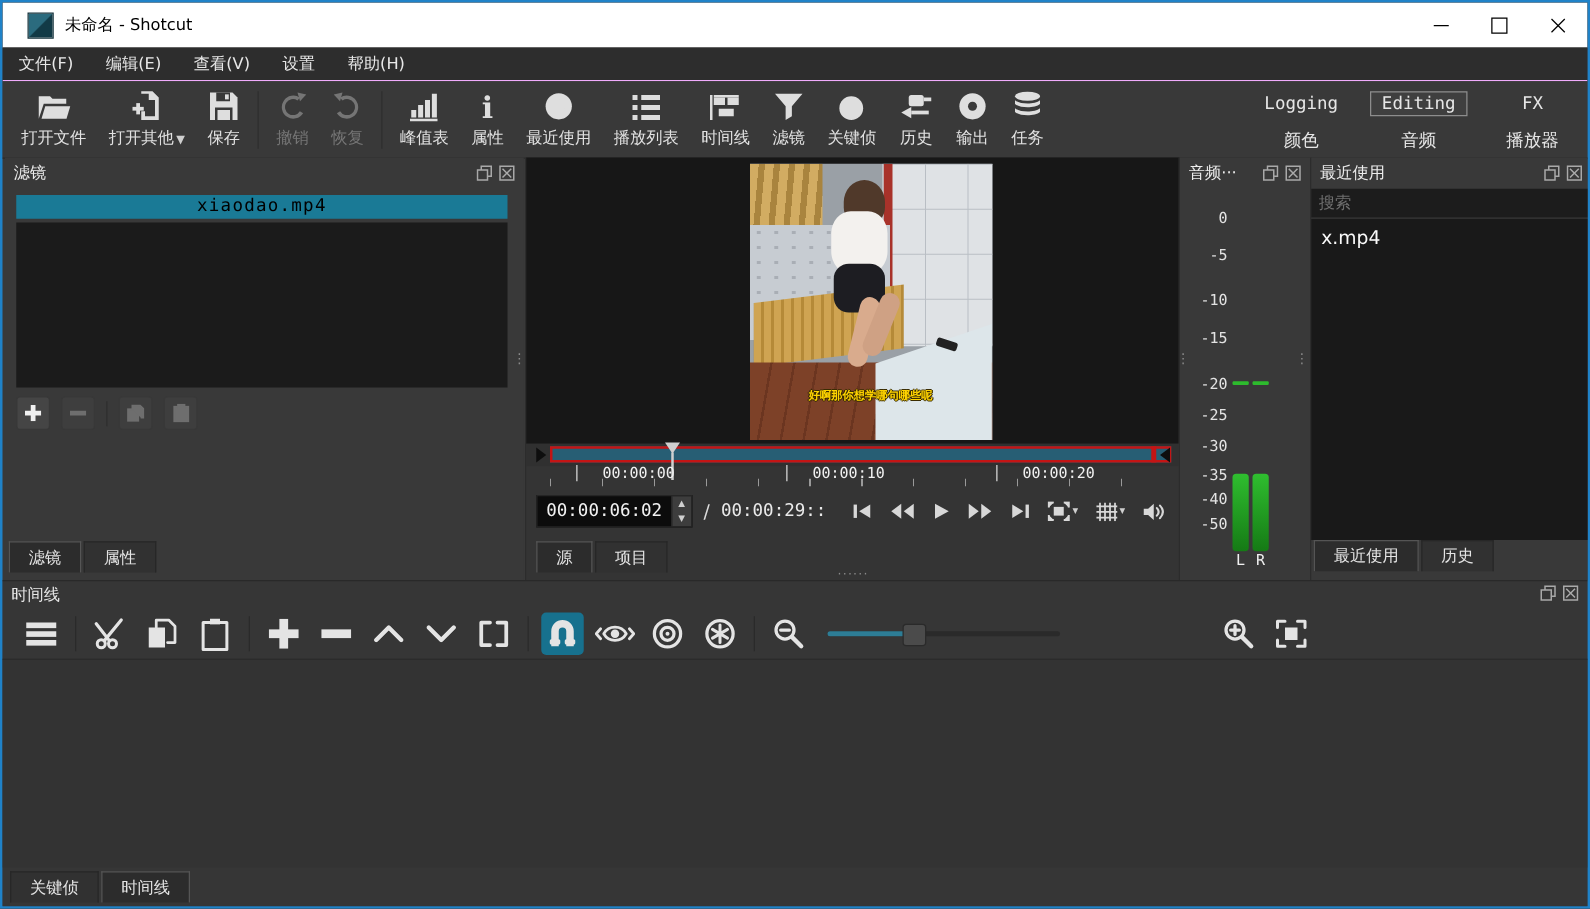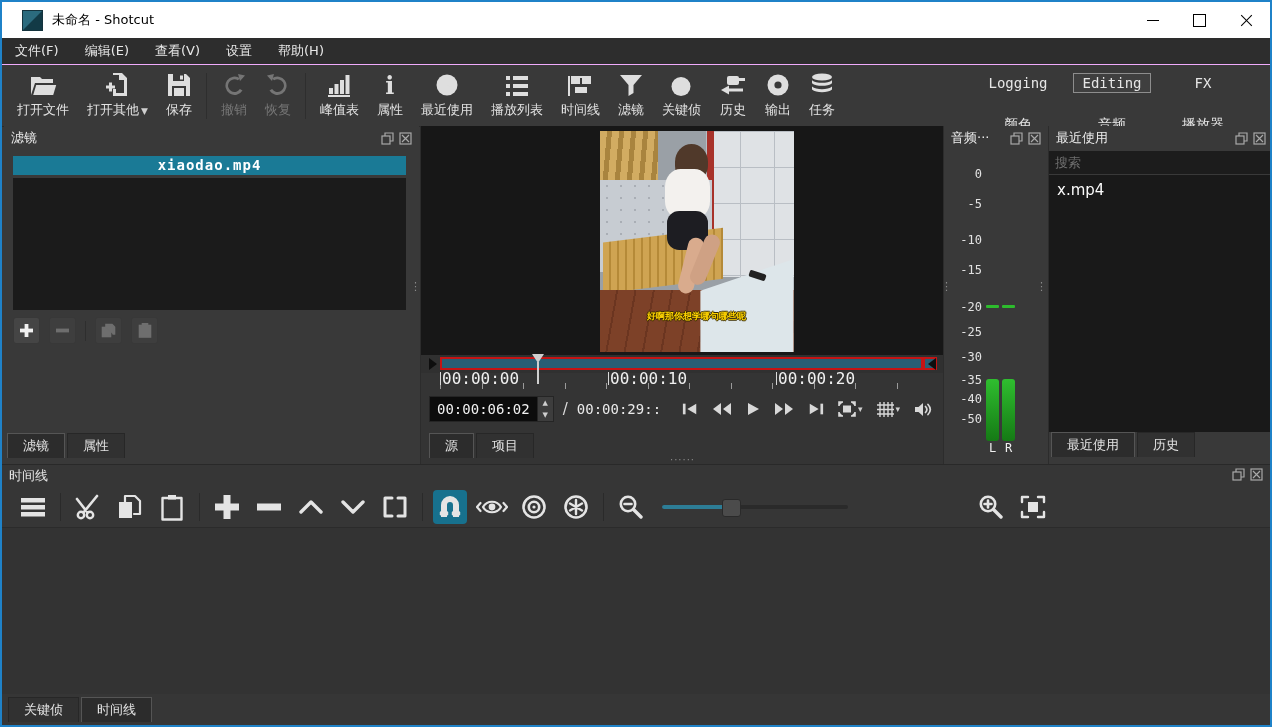--- a/index.html
+++ b/index.html
@@ -31,41 +31,41 @@
   .toolbar{position:absolute;left:0;top:63px;right:0;height:61px;background:#393939;
     display:flex;align-items:center;padding-left:6px;border-bottom:1px solid #2b2b2b;}
   .tbtn{display:flex;flex-direction:column;align-items:center;justify-content:flex-end;
     padding:3px 9px;color:#e2e2e2;height:52px;box-sizing:border-box;}
   .tbtn .ticon{height:30px;display:flex;align-items:flex-end;justify-content:center;color:#dedede;}
   .tbtn .tlabel{margin-top:3px;font-size:13px;white-space:nowrap;}
   .tbtn.disabled{color:#757575;} .tbtn.disabled .ticon{color:#757575;}
   .tbtn svg{fill:currentColor;stroke:none;}
   .tsep{width:1px;height:46px;background:#2e2e2e;margin:0 5px;}
   .ddarrow{font-size:9px;color:#cfcfcf;margin-left:2px;}
-  .layouts{position:absolute;right:24px;top:68px;display:grid;
-    grid-template-columns:92px 96px 86px;grid-auto-rows:26px;row-gap:16px;
+  .layouts{position:absolute;right:1px;top:68px;display:grid;
+    grid-template-columns:92px 96px 86px;grid-auto-rows:26px;row-gap:4px;
     justify-items:center;align-items:center;font-size:14px;}
   .layout-btn{padding:1px 8px;color:#e6e6e6;}
   .layout-btn.latin{font-family:"DejaVu Sans Mono",monospace;}
   .layout-btn.active{border:1px solid #8d8d8d;background:#3f3f3f;}
 
   
   .panel-header{position:absolute;left:0;top:0;right:0;height:24px;display:flex;align-items:center;
     padding:0 7px;font-size:13px;color:#ececec;}
   .win-icons{margin-left:auto;display:flex;gap:5px;align-items:center;}
   .win-icons svg{stroke:#a9a9a9;fill:none;stroke-width:1.2;}
   .tabs{position:absolute;display:flex;gap:2px;}
   .tab{height:25px;box-sizing:border-box;padding:0 15px;display:flex;align-items:center;
     background:#313131;border:1px solid #272727;border-bottom:none;color:#e4e4e4;font-size:13px;}
   .tab.active{background:#2c2c2c;border-color:#555;}
 
   
   .filters-panel{position:absolute;left:2px;top:124px;width:415px;height:338px;background:#393939;}
   .clip-bar{position:absolute;left:9px;top:30px;width:393px;height:19px;background:#1a7a96;
-    color:#ffffff;text-align:center;font-family:"DejaVu Sans Mono",monospace;font-weight:bold;
+    color:#000000;text-align:center;font-family:"DejaVu Sans Mono",monospace;font-weight:normal;
     font-size:14px;line-height:19px;letter-spacing:1px;}
   .filter-list{position:absolute;left:9px;top:52px;width:393px;height:132px;background:#1b1b1b;}
   .fbtn-row{position:absolute;left:9px;top:191px;display:flex;align-items:center;gap:9px;}
   .fbtn{width:25px;height:25px;background:#454545;border:1px solid #383838;border-radius:3px;
     display:flex;align-items:center;justify-content:center;color:#f0f0f0;}
   .fbtn.disabled{color:#6e6e6e;background:#3e3e3e;}
   .fbtn svg{fill:currentColor;}
   .fsep{width:1px;height:20px;background:#2e2e2e;}
 
   
@@ -105,22 +105,22 @@
     border-top:6px solid transparent;border-bottom:6px solid transparent;border-left:8px solid #0e0e0e;}
   .trim-r{position:absolute;right:8px;top:232px;width:0;height:0;
     border-top:6px solid transparent;border-bottom:6px solid transparent;border-right:8px solid #0e0e0e;}
   .playhead{position:absolute;left:111px;top:228px;width:13px;height:30px;}
   .playhead .tri{position:absolute;left:0;top:0;width:0;height:0;border-left:6px solid transparent;
     border-right:6px solid transparent;border-top:9px solid #cfcfcf;}
   .playhead .stem{position:absolute;left:5px;top:8px;width:2px;height:22px;background:#cfcfcf;}
   .ruler{position:absolute;left:19px;top:246px;width:497px;height:17px;color:#f0f0f0;}
   .ruler .ticks{position:absolute;left:0;bottom:0;width:100%;height:6px;
     background:repeating-linear-gradient(90deg,#9a9a9a 0 1px,transparent 1px 41.5px);}
-  .rlabel{position:absolute;top:0;font-family:"DejaVu Sans Mono",monospace;font-size:16px;
-    border-left:1px solid #d9d9d9;padding-left:1px;line-height:13px;}
+  .rlabel{position:absolute;top:0;font-family:"DejaVu Sans Mono",monospace;font-size:12px;
+    border-left:1px solid #d9d9d9;padding-left:20px;line-height:13px;margin-left:21px;}
   .transport{position:absolute;left:8px;top:269px;height:28px;display:flex;align-items:center;}
   .tc-box{display:flex;align-items:stretch;height:24px;border:1px solid #252525;background:#0c0c0c;}
   .tc-val{padding:0 7px;display:flex;align-items:center;font-family:"DejaVu Sans Mono",monospace;
     font-size:14px;color:#f2f2f2;text-align:center;}
   .tc-spin{width:15px;background:#3d3d3d;border-left:1px solid #252525;display:flex;flex-direction:column;}
   .tc-spin span{flex:1;display:flex;align-items:center;justify-content:center;font-size:7px;color:#cfcfcf;}
   .tc-slash{margin:0 9px;color:#dcdcdc;font-size:15px;}
   .tc-dur{font-family:"DejaVu Sans Mono",monospace;font-size:14px;color:#eaeaea;margin-right:14px;}
   .pbtn{padding:0 7px;height:24px;display:flex;align-items:center;color:#d8d8d8;}
   .pbtn svg{fill:#d8d8d8;}

